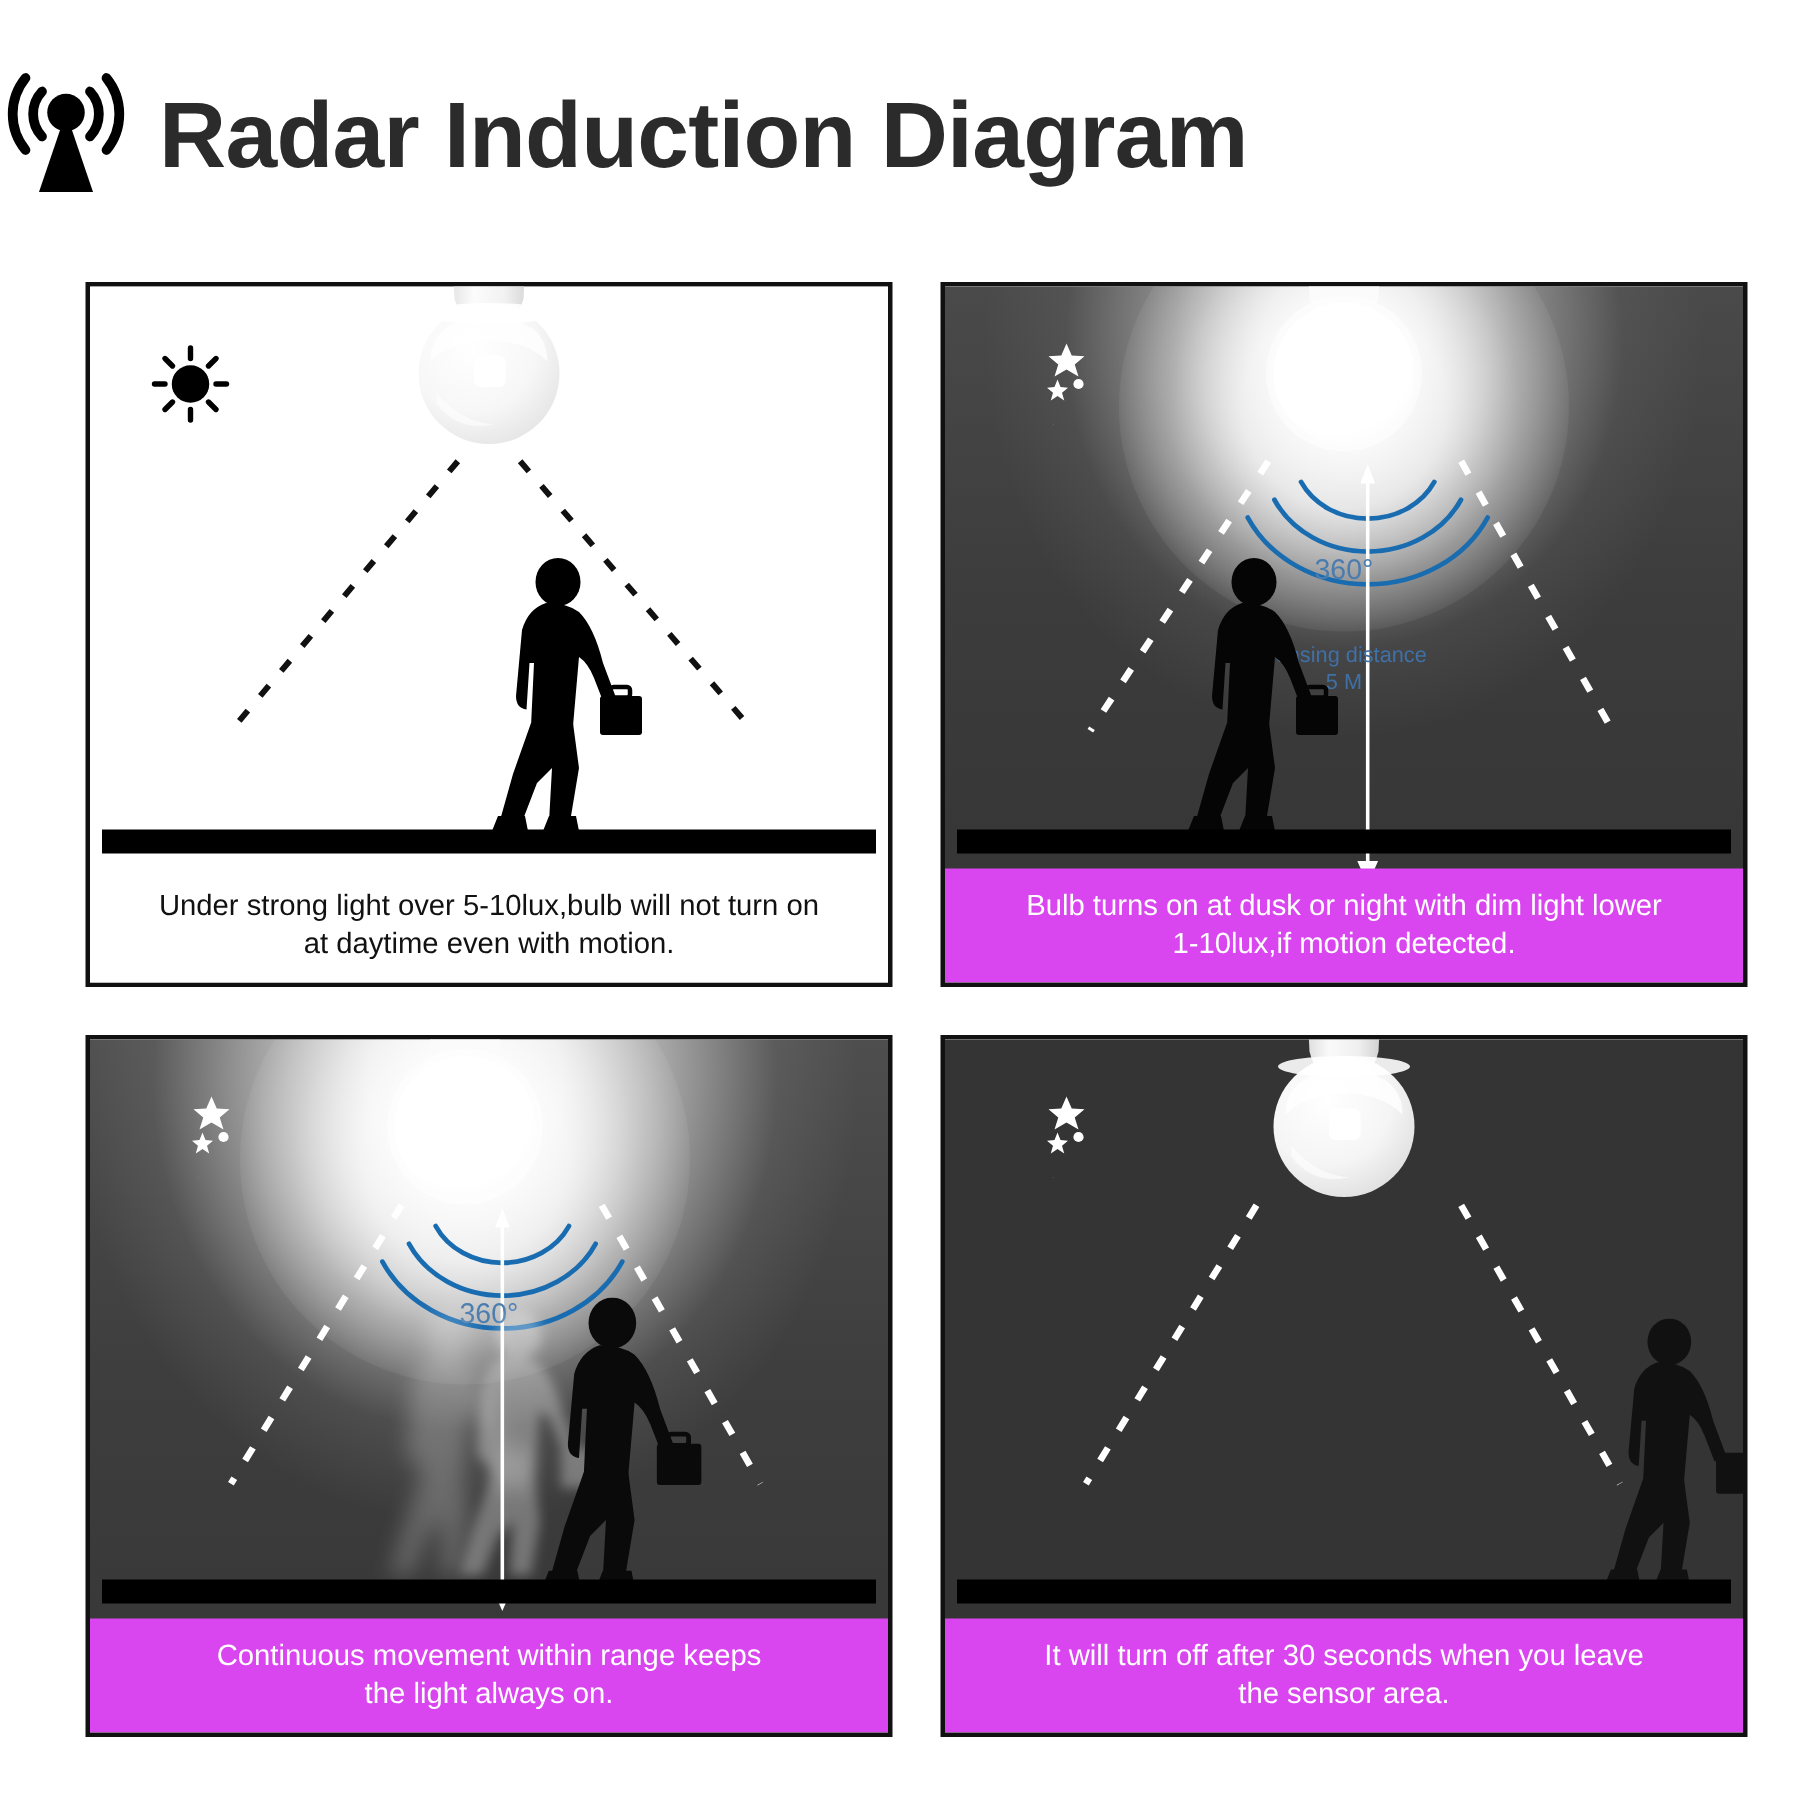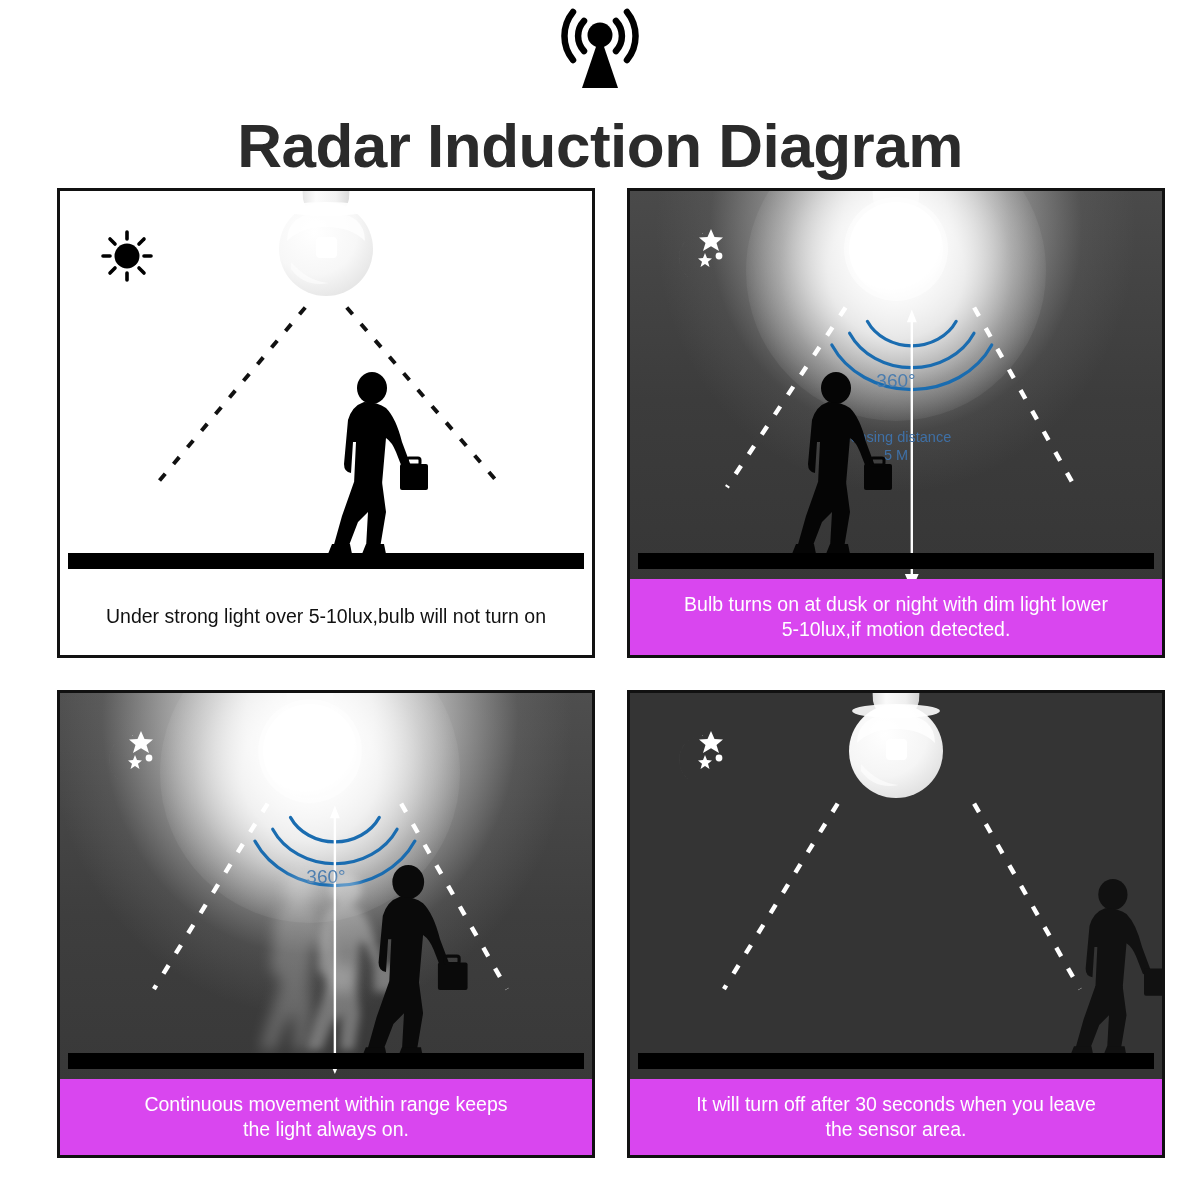--- a/index.html
+++ b/index.html
@@ -5,21 +5,21 @@
   html,body{margin:0;padding:0;}
   body{
     width:1200px;height:1200px;background:#ffffff;
     font-family:"Liberation Sans","DejaVu Sans",sans-serif;
     overflow:hidden;position:relative;
   }
 
   
   .title-bar{
     position:absolute;left:0;top:36px;width:1200px;height:110px;
-    display:flex;align-items:center;justify-content:center;gap:18px;flex-direction:column;
+    display:flex;align-items:center;justify-content:flex-start;gap:18px;
   }
   .radar-icon{width:88px;height:92px;flex:0 0 auto;display:block;}
   .title-text{
     font-size:62px;font-weight:bold;color:#2b2b2b;letter-spacing:-0.5px;
     white-space:nowrap;line-height:1;
   }
 
   
   .panel{
     position:absolute;overflow:hidden;box-sizing:border-box;
@@ -163,20 +163,21 @@
         <rect x="99" y="86" width="13" height="7" rx="2" fill="none" stroke="#000" stroke-width="3"></rect>
       </g>
     </svg>
 
     <div class="ground ground-day"></div>
   </div>
 
   <div class="caption caption-day">
     <div>
       <span>Under strong light over 5-10lux,bulb will not turn on</span>
+      <span>at daytime even with motion.</span>
     </div>
   </div>
 </div>
 
 <div class="panel" id="panel-2">
   <div class="scene bg-night-lit">
 
     <svg class="corner-icon" viewBox="0 0 66 66">
       <path d="M40 60 A24 24 0 1 1 40 10 A20 20 0 0 0 40 60 Z" fill="#fff"></path>
       <path d="M47 6 L50.5 14 L59 14.5 L52.5 20 L55 28 L47 23.3 L39 28 L41.5 20 L35 14.5 L43.5 14 Z" fill="#fff"></path>
@@ -232,21 +233,21 @@
         <rect x="99" y="86" width="13" height="7" rx="2" fill="none" stroke="#050505" stroke-width="3"></rect>
       </g>
     </svg>
 
     <div class="ground ground-night"></div>
   </div>
 
   <div class="caption caption-night">
     <div>
       <span>Bulb turns on at dusk or night with dim light lower</span>
-      <span>5-10lux,if motion detected.</span>
+      <span>1-10lux,if motion detected.</span>
     </div>
   </div>
 </div>
 
 <div class="panel" id="panel-3">
   <div class="scene bg-night-lit2">
 
     <svg class="corner-icon" viewBox="0 0 66 66">
       <path d="M40 60 A24 24 0 1 1 40 10 A20 20 0 0 0 40 60 Z" fill="#fff"></path>
       <path d="M47 6 L50.5 14 L59 14.5 L52.5 20 L55 28 L47 23.3 L39 28 L41.5 20 L35 14.5 L43.5 14 Z" fill="#fff"></path>

